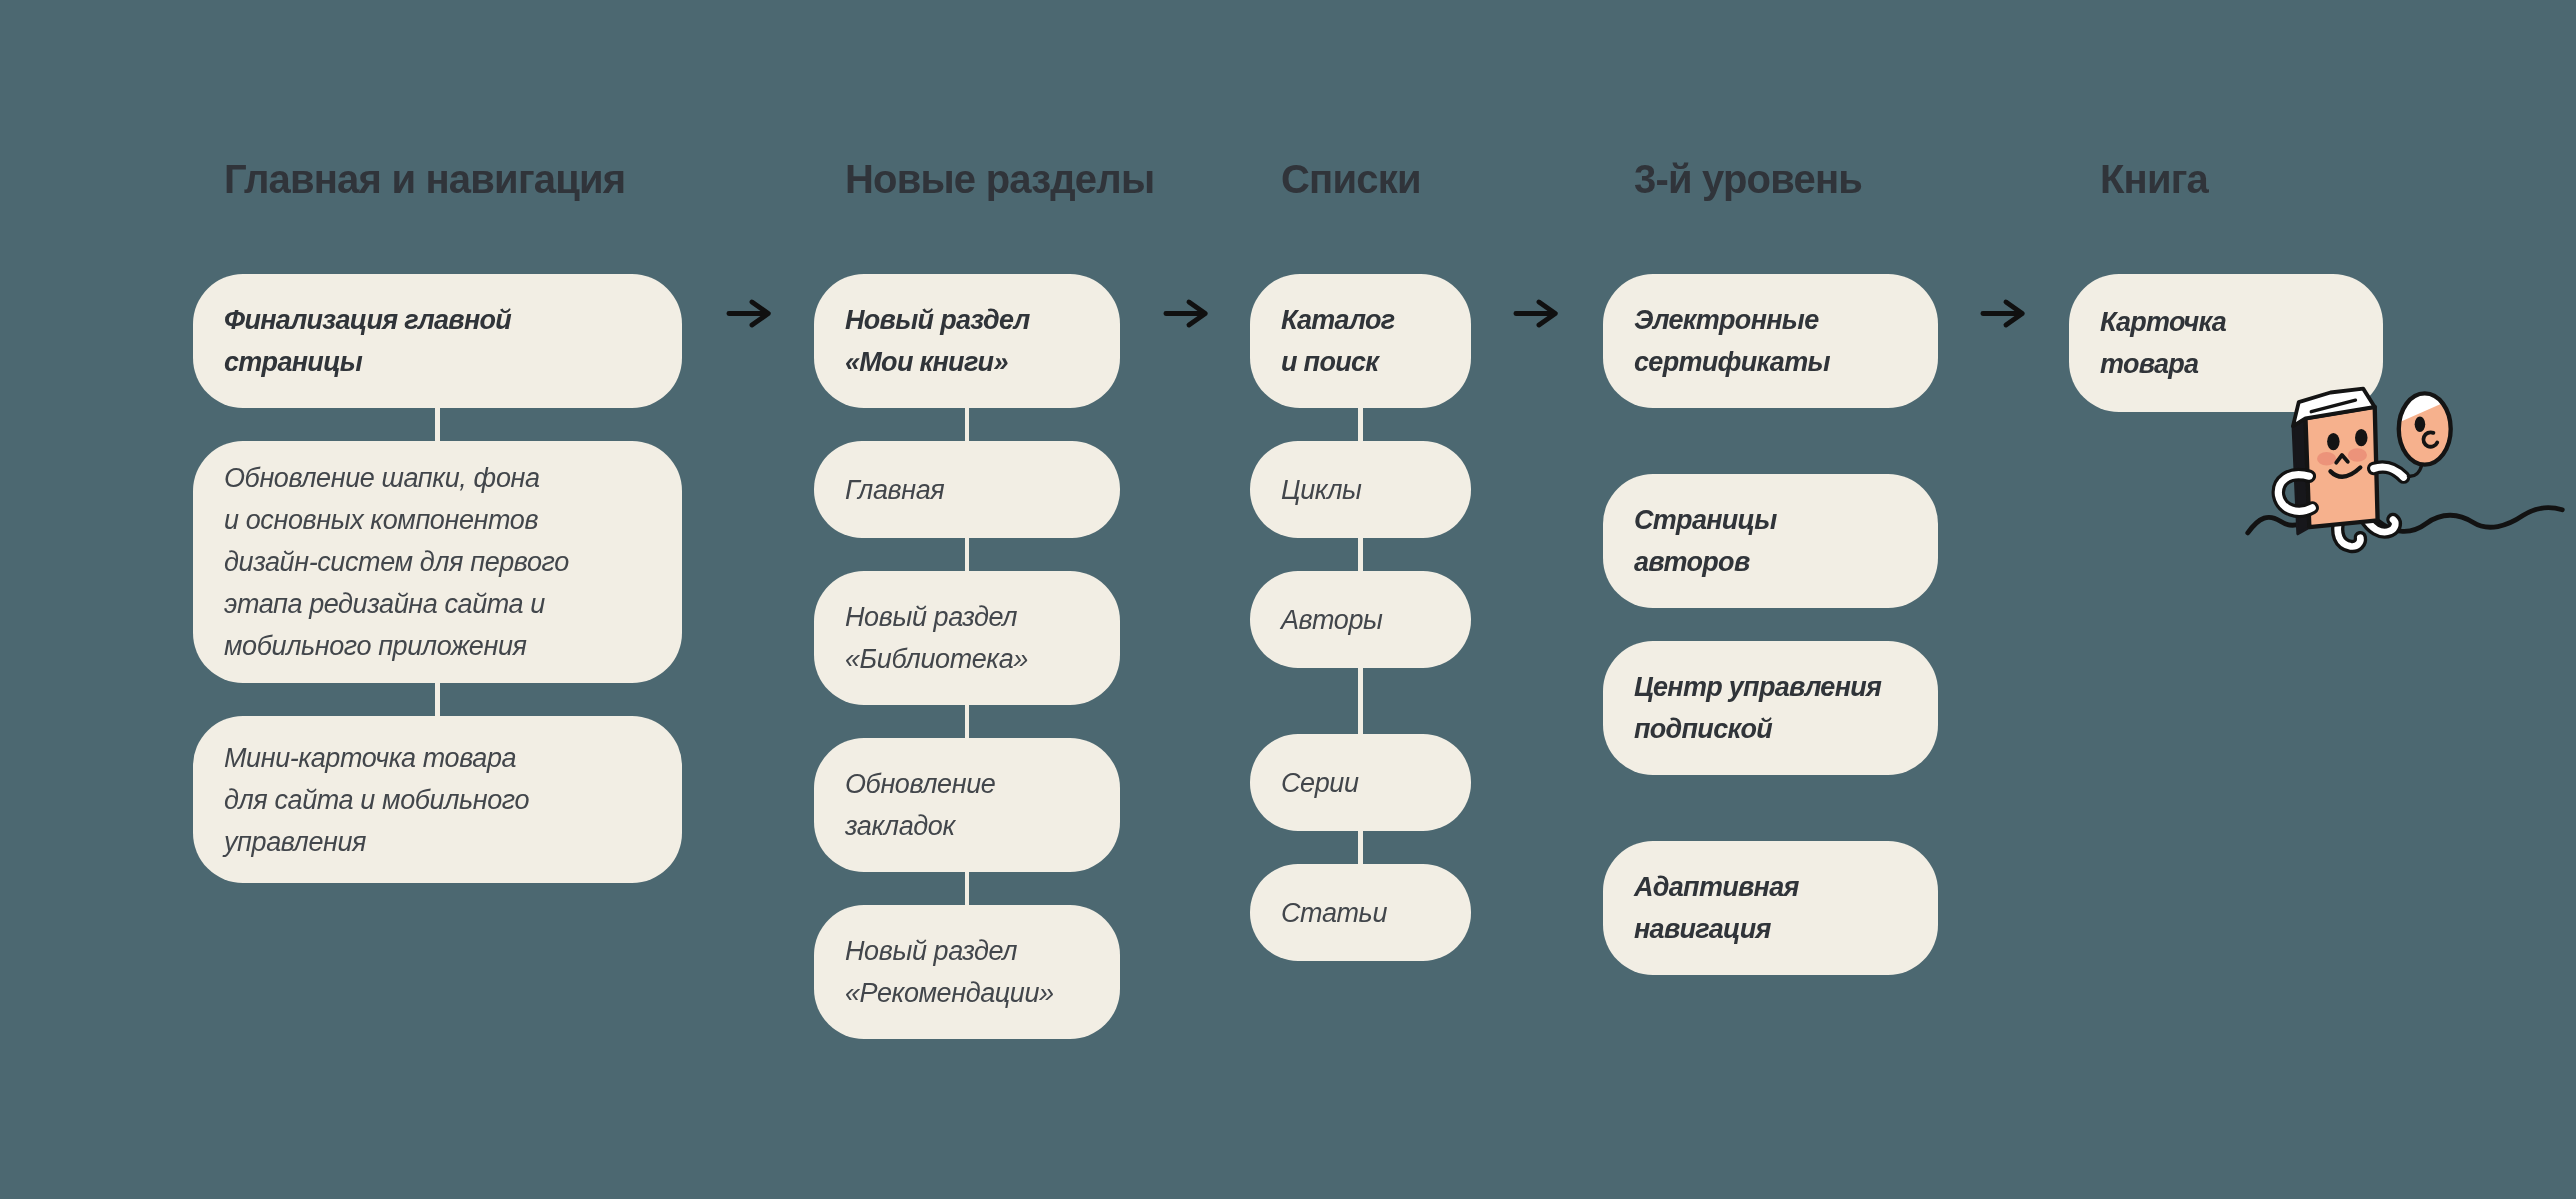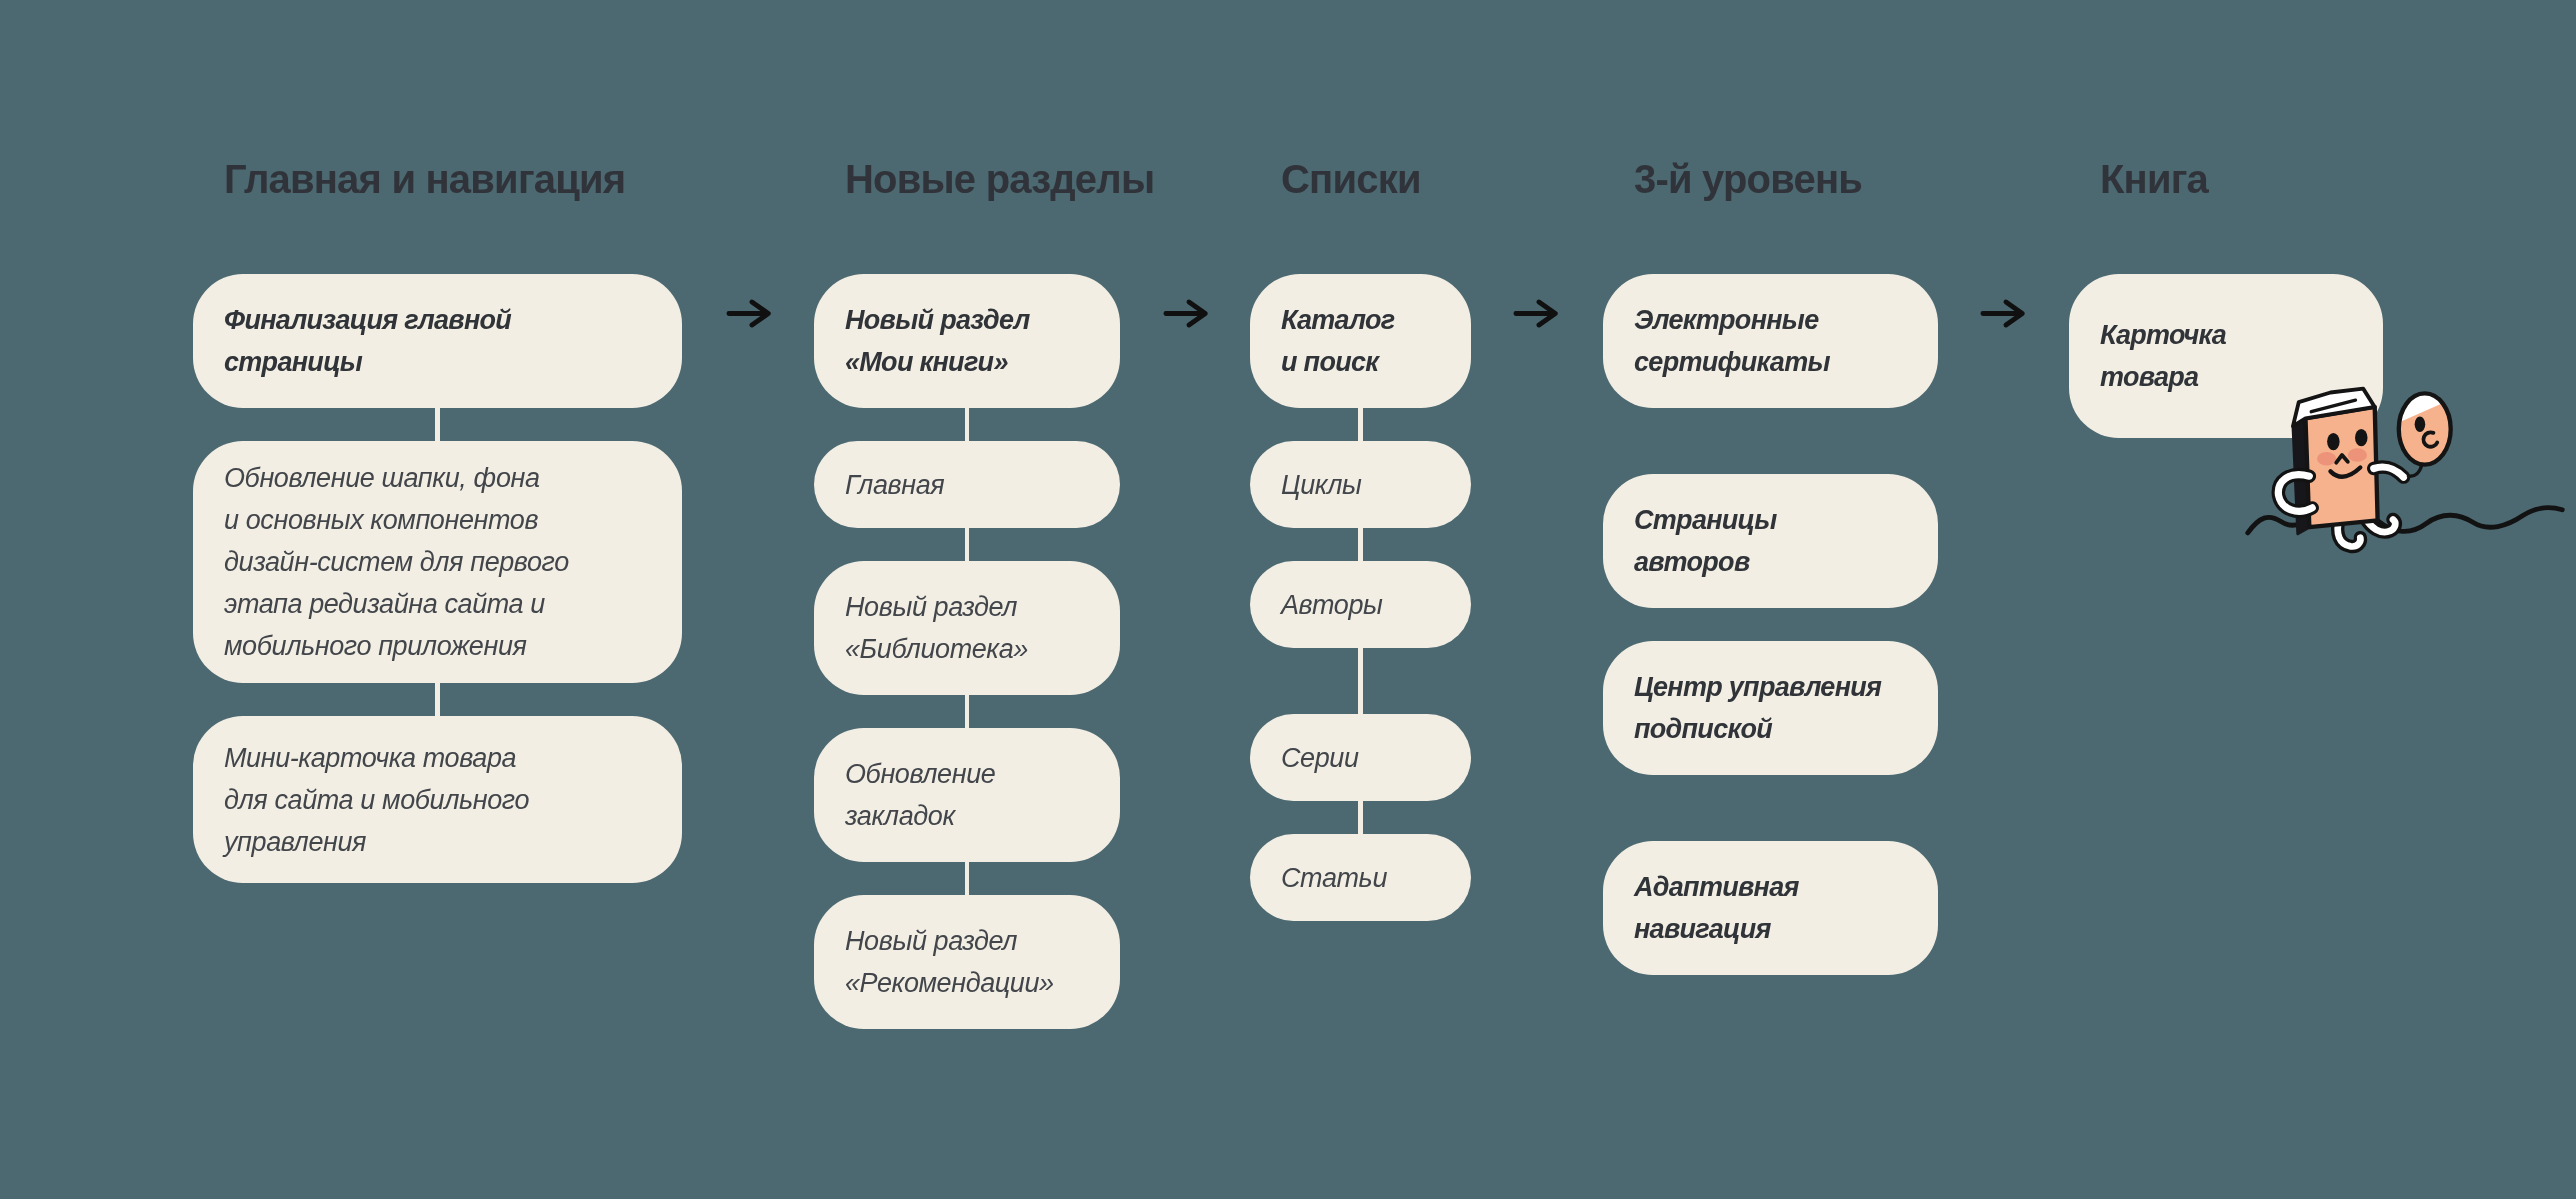--- a/index.html
+++ b/index.html
@@ -30,21 +30,21 @@
     background:#f2eee4;
     border-radius:50px;
     padding:0 31px;
     display:flex;flex-direction:column;justify-content:center;
     font-size:27px;line-height:42px;letter-spacing:-0.4px;
     color:#42464b;
     white-space:pre-line;
     font-style:italic;
   }
   .card.bold{font-weight:bold;color:#303439;letter-spacing:-0.7px;}
-  .h1{height:87px;border-radius:48px;}
+  .h1{height:97px;border-radius:48px;}
   .h2{height:134px;}
   .h3{height:167px;}
   .h5{height:242px;}
   .connector{width:4.8px;height:33px;background:#f2eee4;margin:0 auto;}
   .spacer{width:4.8px;height:33px;background:transparent;margin:0 auto;}
   .arrow{position:absolute;width:50px;height:31px;}
   .mascot{position:absolute;left:2242px;top:376px;width:327px;height:183px;}
 </style>
 </head>
 <body>
@@ -120,21 +120,21 @@
       <div class="spacer"></div>
       <div class="spacer"></div>
       <div class="card h2 bold">Адаптивная
 навигация</div>
     </div>
   </div>
 
   <div class="column col-c5">
     <div class="col-header">Книга</div>
     <div class="cards">
-      <div class="card h2 bold" style="height:164px">Карточка
+      <div class="card h2 bold" style="height:138px">Карточка
 товара</div>
     </div>
   </div>
 
   <svg class="arrow" style="left:726px;top:298px" viewBox="0 0 52 32">
     <path d="M3 16 H41 M27 4 L44 16 L27 28" fill="none" stroke="#101010" stroke-width="5" stroke-linecap="round" stroke-linejoin="round"></path>
   </svg>
   <svg class="arrow" style="left:1163px;top:298px" viewBox="0 0 52 32">
     <path d="M3 16 H41 M27 4 L44 16 L27 28" fill="none" stroke="#101010" stroke-width="5" stroke-linecap="round" stroke-linejoin="round"></path>
   </svg>

